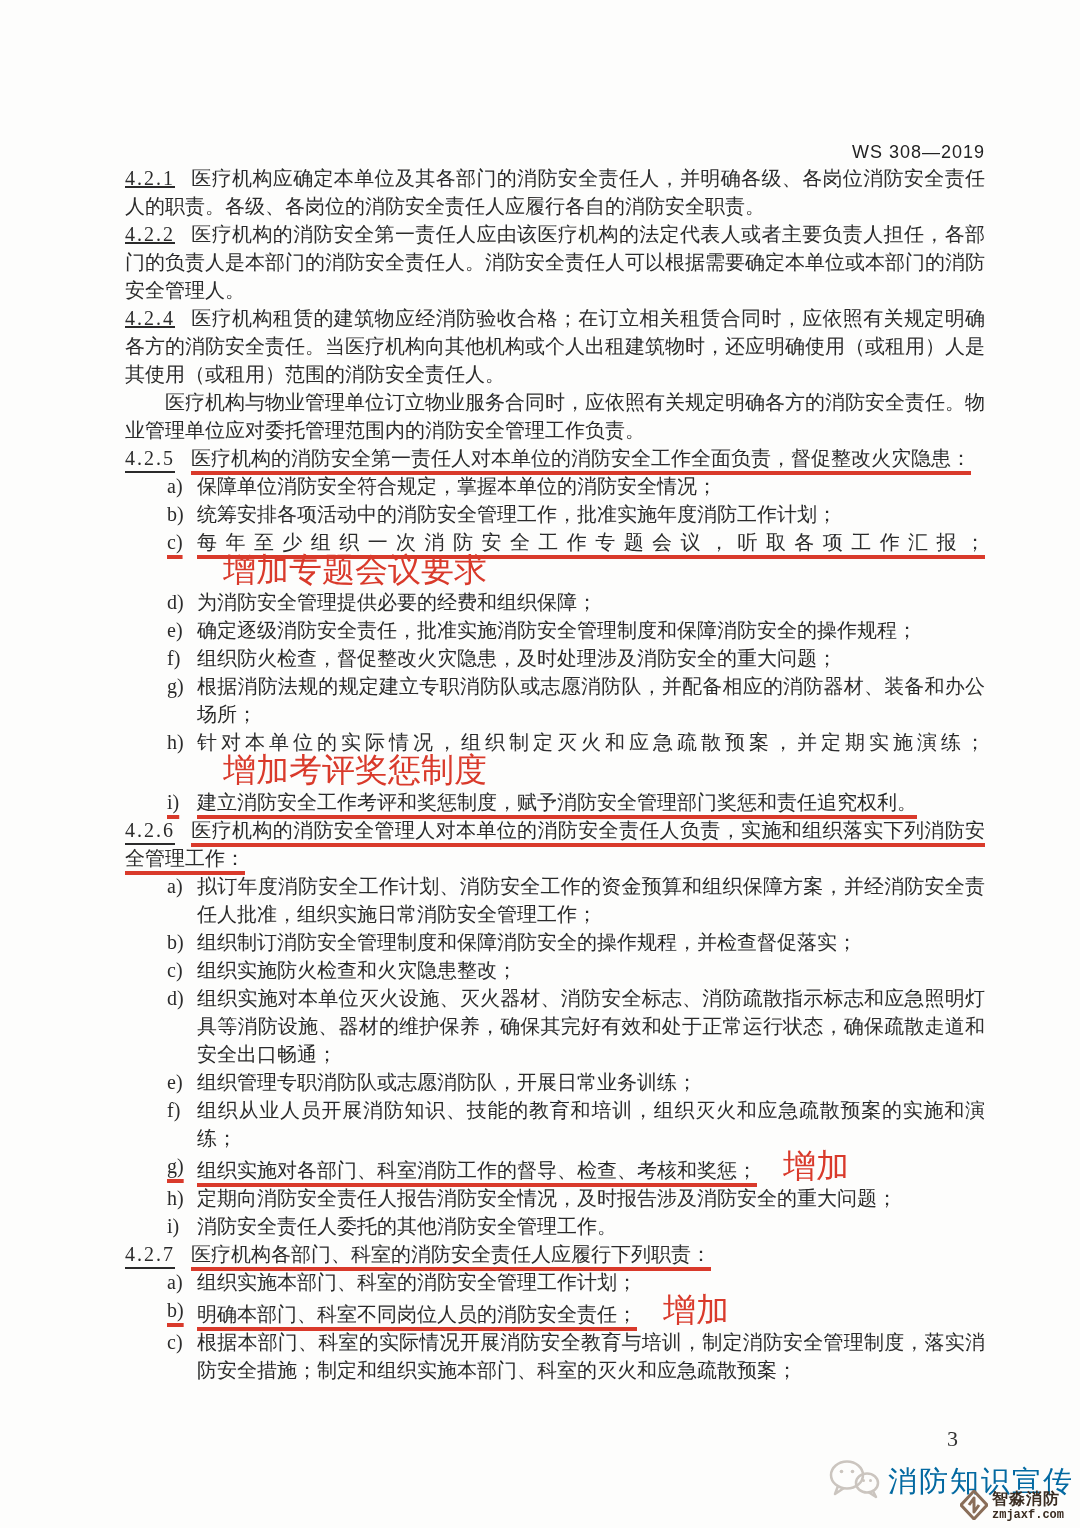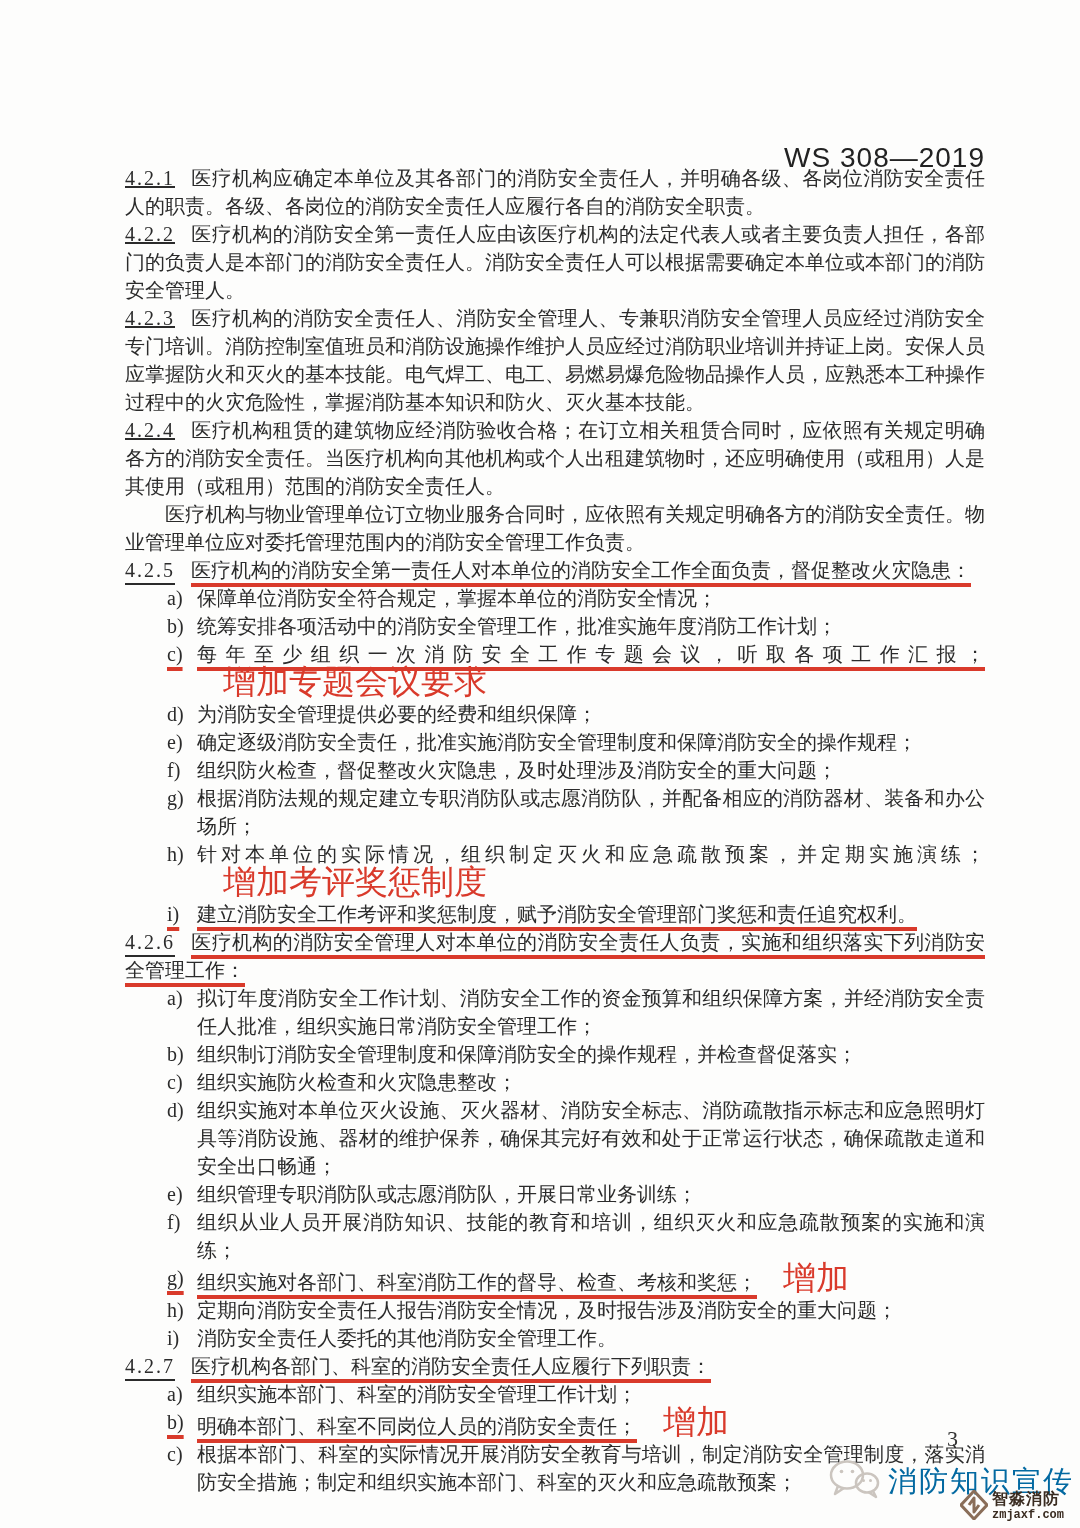--- a/index.html
+++ b/index.html
@@ -9,21 +9,21 @@
     background:#fdfdfc;
     font-family:"Liberation Serif","DejaVu Serif",serif;
     color:#2b2b2b;
     overflow:hidden;
     margin:0 auto;
   }
   .doc-code{
     position:absolute;top:142px;left:125px;width:860px;
     text-align:right;
     font-family:"Liberation Sans","DejaVu Sans",sans-serif;
-    font-size:28px;letter-spacing:1px;color:#222;
+    font-size:18px;letter-spacing:1px;color:#222;
   }
   .body-text{
     position:absolute;top:164px;left:125px;width:860px;
     font-size:20px;line-height:28px;
     text-align:justify;
   }
   .sec{margin:0;}
   .sec .num{letter-spacing:2px;margin-right:16px;text-decoration:underline;}
   .para-indent{margin:0;text-indent:40px;}
   .item{position:relative;padding-left:72px;margin:0;}
@@ -76,21 +76,20 @@
 <div class="page">
 
   <div class="doc-code">WS 308—2019</div>
 
   <div class="body-text">
 
     <p class="sec"><span class="num">4.2.1</span><span>医疗机构应确定本单位及其各部门的消防安全责任人，并明确各级、各岗位消防安全责任人的职责。各级、各岗位的消防安全责任人应履行各自的消防安全职责。</span></p>
 
     <p class="sec"><span class="num">4.2.2</span><span>医疗机构的消防安全第一责任人应由该医疗机构的法定代表人或者主要负责人担任，各部门的负责人是本部门的消防安全责任人。消防安全责任人可以根据需要确定本单位或本部门的消防安全管理人。</span></p>
 
-    <p class="sec"><span class="num">4.2.3</span><span>医疗机构的消防安全责任人、消防安全管理人、专兼职消防安全管理人员应经过消防安全专门培训。消防控制室值班员和消防设施操作维护人员应经过消防职业培训并持证上岗。安保人员应掌握防火和灭火的基本技能。电气焊工、电工、易燃易爆危险物品操作人员，应熟悉本工种操作过程中的火灾危险性，掌握消防基本知识和防火、灭火基本技能。</span></p>
 
     <p class="sec"><span class="num">4.2.4</span><span>医疗机构租赁的建筑物应经消防验收合格；在订立相关租赁合同时，应依照有关规定明确各方的消防安全责任。当医疗机构向其他机构或个人出租建筑物时，还应明确使用（或租用）人是其使用（或租用）范围的消防安全责任人。</span></p>
 
     <p class="para-indent">医疗机构与物业管理单位订立物业服务合同时，应依照有关规定明确各方的消防安全责任。物业管理单位应对委托管理范围内的消防安全管理工作负责。</p>
 
     <p class="sec"><span class="num redline">4.2.5</span><span class="redline">医疗机构的消防安全第一责任人对本单位的消防安全工作全面负责，督促整改火灾隐患：</span></p>
 
     <div class="item"><span class="marker">a)</span><span>保障单位消防安全符合规定，掌握本单位的消防安全情况；</span></div>
     <div class="item"><span class="marker">b)</span><span>统筹安排各项活动中的消防安全管理工作，批准实施年度消防工作计划；</span></div>
     <div class="item"><span class="marker redline">c)</span><span class="redline">每年至少组织一次消防安全工作专题会议，听取各项工作汇报；</span><span class="note">增加专题会议要求</span></div>

